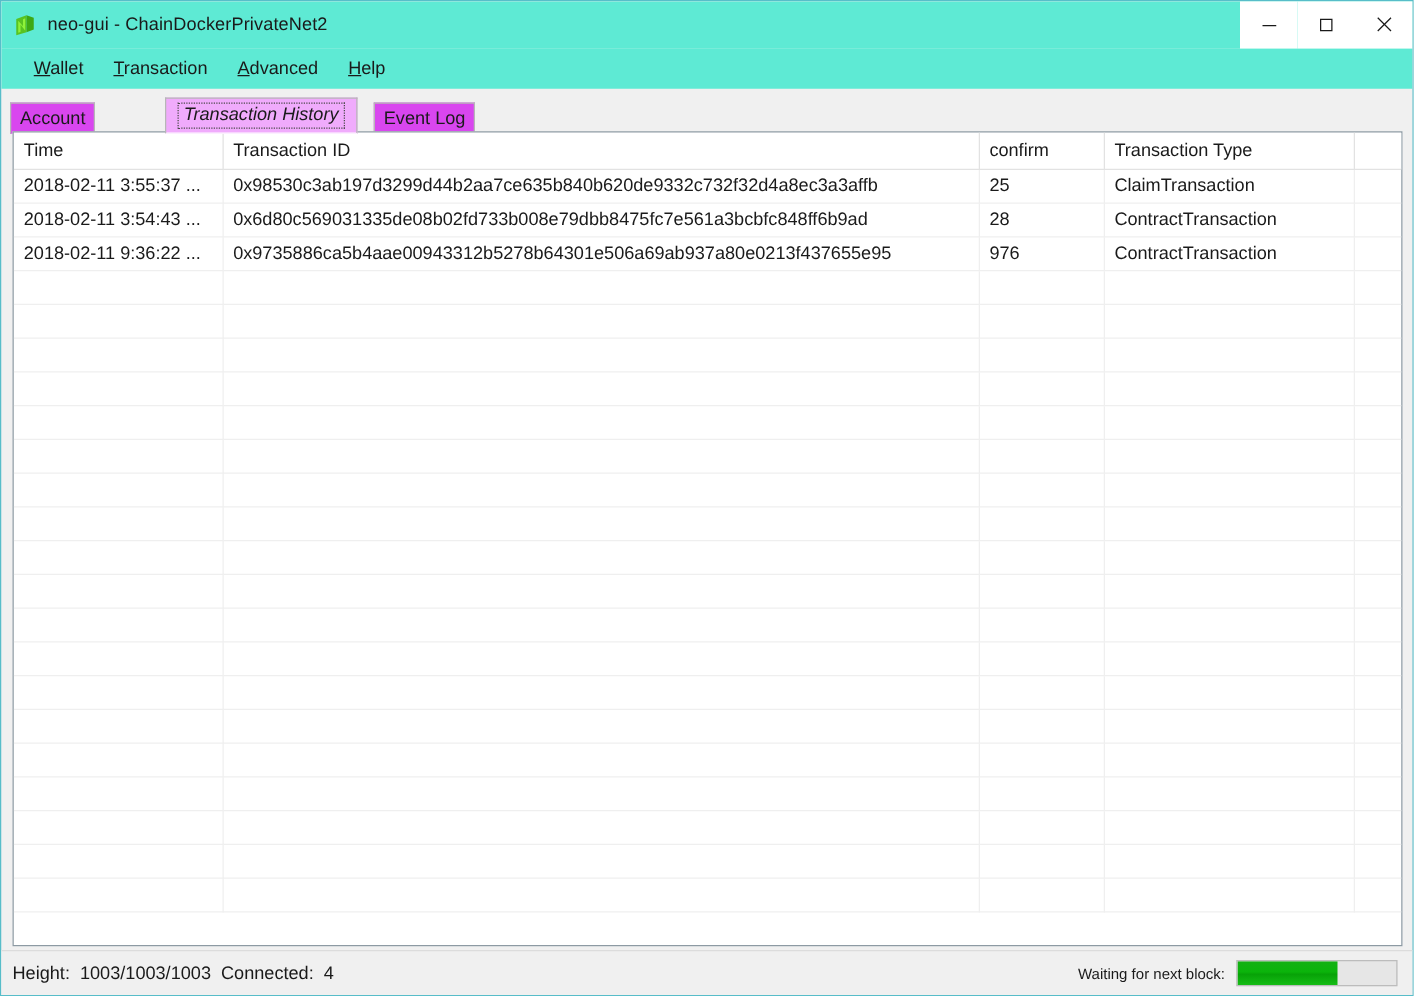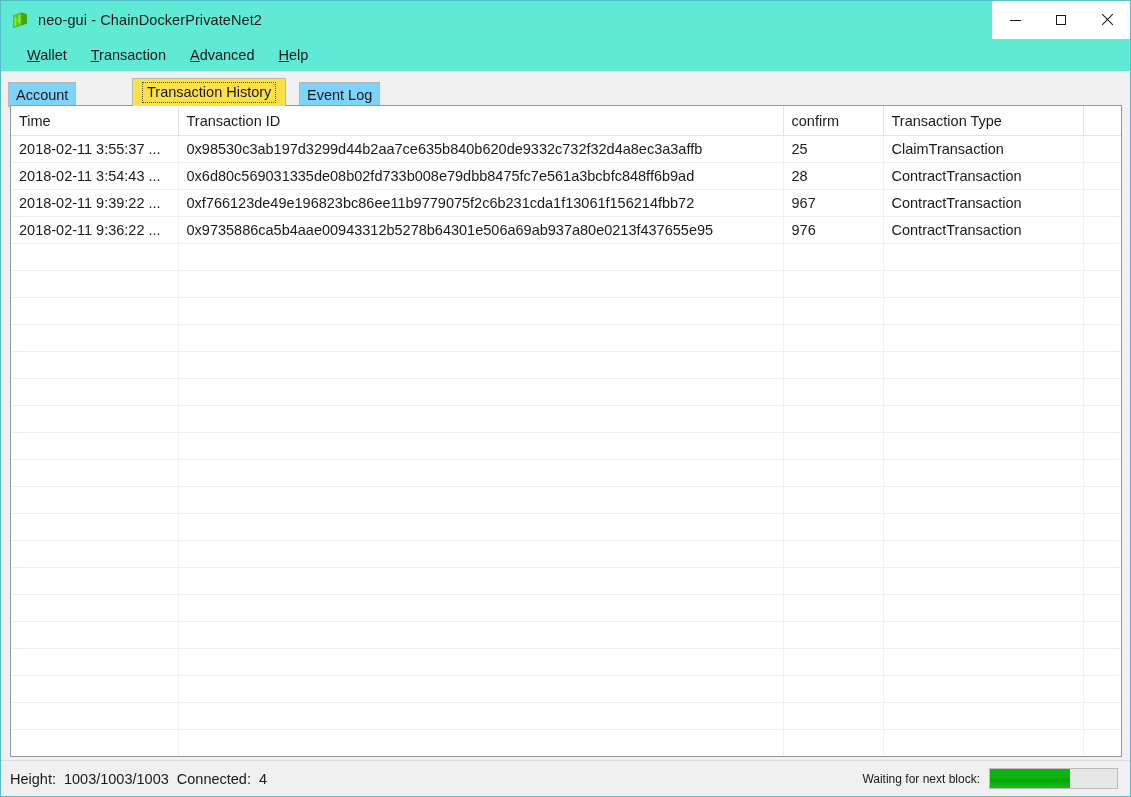--- a/index.html
+++ b/index.html
@@ -107,40 +107,41 @@
   .tabstrip {
     position: absolute;
     left: 7px; top: 72px;
     width: 1115px;
     height: 34px;
   }
   .tab {
     position: absolute;
     bottom: 0;
     box-sizing: border-box;
-    background: #7dd3fc;
+    background: #d946ef;
     border: 1px solid #b7b7b7;
     border-bottom: none;
     font-size: 14.5px;
     color: #1a1a1a;
     display: flex;
     align-items: center;
     justify-content: center;
     height: 25px;
     padding: 0 7px;
     cursor: default;
     white-space: nowrap;
   }
   .tab.selected {
-    background: #fde047;
+    background: #f0abfc;
     height: 29px;
     border: 1px solid #b7b7b7;
     border-bottom: 1px solid #ffffff;
     z-index: 5;
     padding: 0 9px;
+    font-style: italic;
   }
   .tab.selected .focusring {
     border: 1px dotted #4a4a4a;
     padding: 1px 4px 2px 4px;
   }
 
   
   .gridwrap {
     position: absolute;
     left: 9px; top: 104px;
@@ -313,27 +314,20 @@
             <td></td>
           </tr>
           <tr>
             <td>2018-02-11 3:54:43 ...</td>
             <td>0x6d80c569031335de08b02fd733b008e79dbb8475fc7e561a3bcbfc848ff6b9ad</td>
             <td>28</td>
             <td>ContractTransaction</td>
             <td></td>
           </tr>
           <tr>
-            <td>2018-02-11 9:39:22 ...</td>
-            <td>0xf766123de49e196823bc86ee11b9779075f2c6b231cda1f13061f156214fbb72</td>
-            <td>967</td>
-            <td>ContractTransaction</td>
-            <td></td>
-          </tr>
-          <tr>
             <td>2018-02-11 9:36:22 ...</td>
             <td>0x9735886ca5b4aae00943312b5278b64301e506a69ab937a80e0213f437655e95</td>
             <td>976</td>
             <td>ContractTransaction</td>
             <td></td>
           </tr>
           <tr class="blank">
             <td>&nbsp;</td>
             <td>&nbsp;</td>
             <td>&nbsp;</td>

